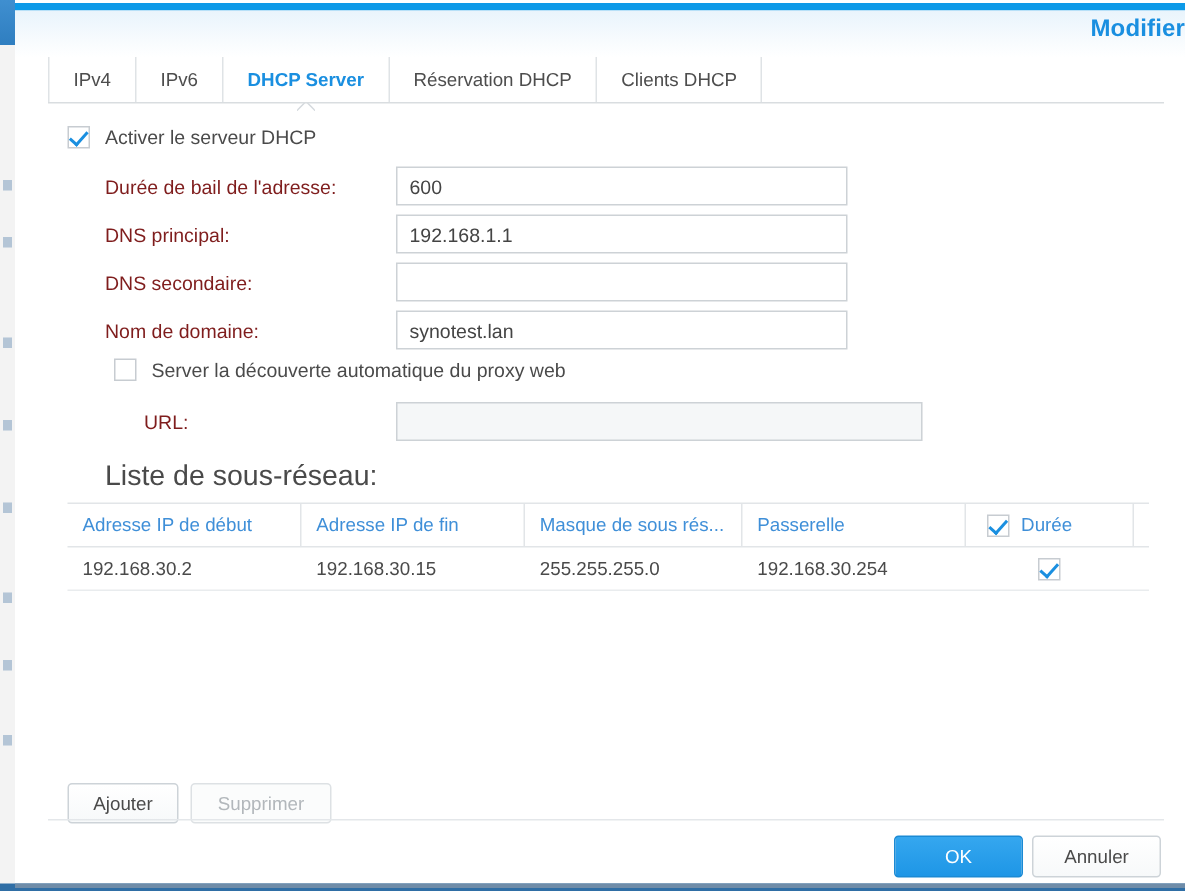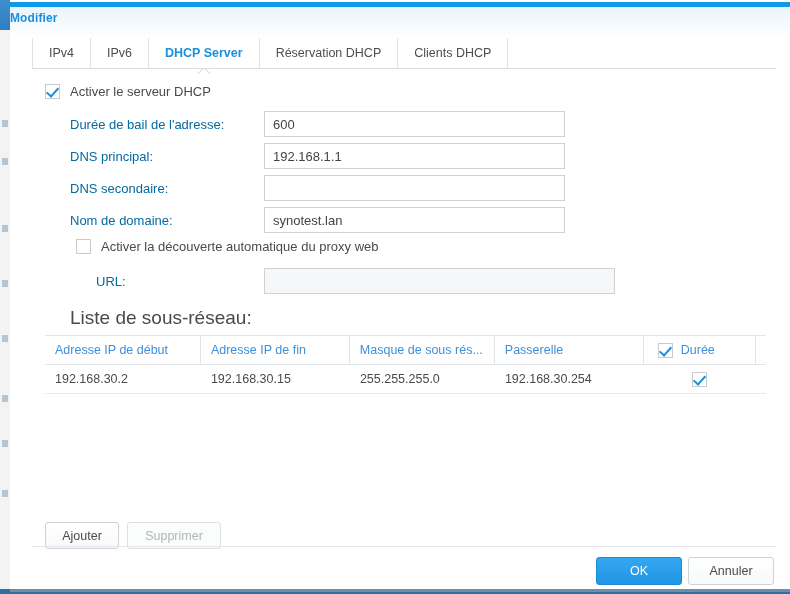--- a/index.html
+++ b/index.html
@@ -62,22 +62,22 @@
     position: absolute;
     left: 0; top: 7px;
     width: 780px;
     height: 31px;
     background: linear-gradient(#e9f4fc, #ffffff);
   }
   .dialog-title {
     position: absolute;
     left: 0; top: 11px;
     width: 780px;
-    text-align: left;
-    font-size: 12px;
+    text-align: right;
+    font-size: 16px;
     font-weight: bold;
     color: #1a8fe0;
     letter-spacing: .1px;
   }
 
   
   .tabstrip {
     position: absolute;
     left: 22px; top: 38px;
     height: 30px;
@@ -158,21 +158,21 @@
   .row-check .lbl {
     margin-left: 10px;
     font-size: 13px;
     color: #4a4a4a;
   }
 
   
   .field-label {
     position: absolute;
     font-size: 13px;
-    color: #0369a1;
+    color: #7f1d1d;
     white-space: nowrap;
   }
   .field-input {
     position: absolute;
     left: 232px;
     width: 301px;
     height: 26px;
     border: 1px solid #cdd2d6;
     background: #ffffff;
     box-sizing: border-box;
@@ -370,21 +370,21 @@
     <input class="field-input" style="top: 74px;" type="text" value="192.168.1.1">
 
     <div class="field-label" style="left:38px; top:112px;">DNS secondaire:</div>
     <input class="field-input" style="top: 106px;" type="text" value="">
 
     <div class="field-label" style="left:38px; top:144px;">Nom de domaine:</div>
     <input class="field-input" style="top: 138px;" type="text" value="synotest.lan">
 
     <div class="row-check" style="left:44px; top:170px;">
       <span class="cb"></span>
-      <span class="lbl">Activer la découverte automatique du proxy web</span>
+      <span class="lbl">Server la découverte automatique du proxy web</span>
     </div>
 
     <div class="field-label" style="left:64px; top:205px;">URL:</div>
     <input class="field-input wide disabled" style="top: 199px;" type="text" disabled="" value="">
 
     <div class="section-label" style="left:38px; top:238px;">Liste de sous-réseau:</div>
 
     <div class="grid">
       <div class="grid-head">
         <div class="gh c0">

